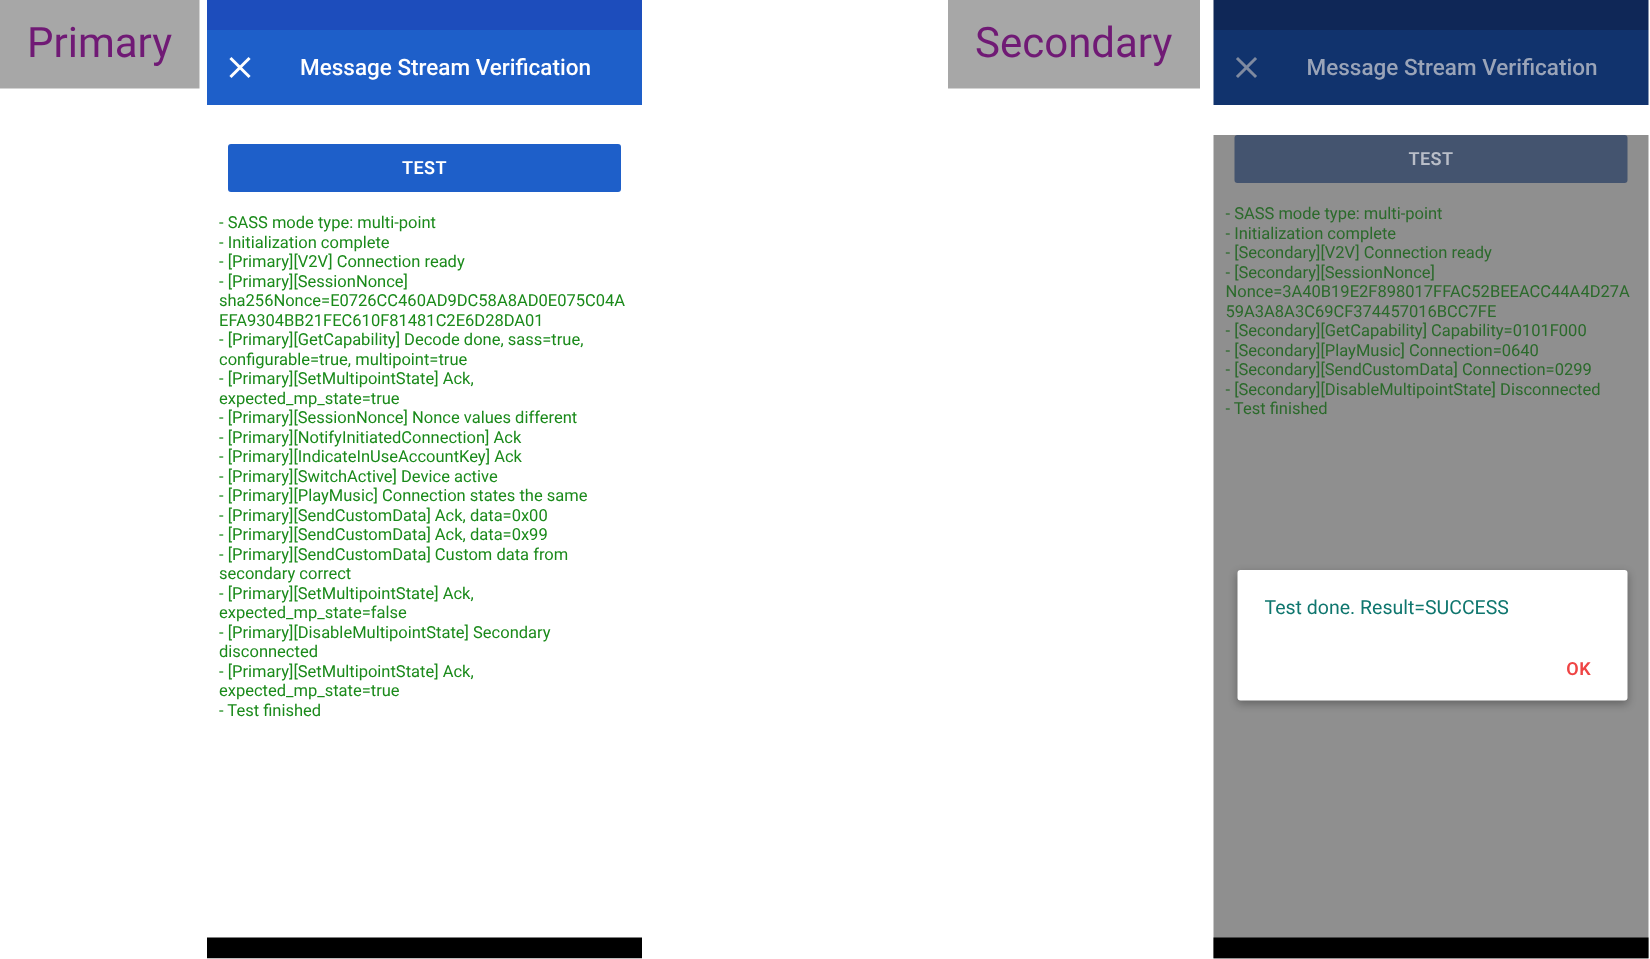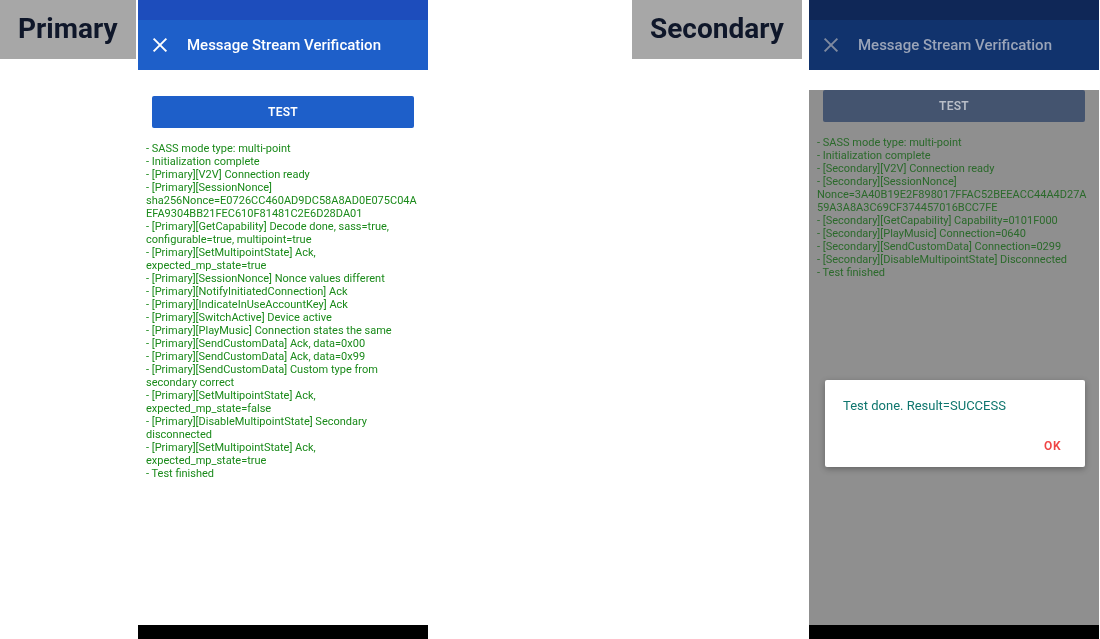--- a/index.html
+++ b/index.html
@@ -8,23 +8,23 @@
     height: 639px;
     background: #fff;
     font-family: Roboto, Arial, sans-serif;
     position: relative;
     overflow: hidden;
   }
   .tag {
     position: absolute;
     top: 0;
     background: #a7a7a7;
-    color: #0f172a;
+    color: #701a75;
     font-size: 28px;
-    font-weight: 700;
+    font-weight: 400;
     padding: 12px 18px 14px 18px;
     min-width: 130px;
     z-index: 5;
   }
   .tag-primary { left: 0; }
   .tag-secondary { left: 632px; }
 
   .phone {
     position: absolute;
     width: 290px;
@@ -39,21 +39,21 @@
     height: 20px;
     background: #1d4dbc;
   }
   .appbar {
     height: 50px;
     background: #1e5fc9;
     display: flex;
     align-items: center;
     color: #fff;
     padding: 0 14px;
-    gap: 19px;
+    gap: 32px;
   }
   .close-icon {
     width: 16px; height: 16px;
     position: relative;
     flex: 0 0 auto;
   }
   .close-icon::before, .close-icon::after {
     content: "";
     position: absolute;
     left: 7px; top: -1px;
@@ -159,21 +159,21 @@
         <span class="line"> - [Primary][SessionNonce] sha256Nonce=E0726CC460AD9DC58A8AD0E075C04AEFA9304BB21FEC610F81481C2E6D28DA01</span>
         <span class="line"> - [Primary][GetCapability] Decode done, sass=true, configurable=true, multipoint=true</span>
         <span class="line"> - [Primary][SetMultipointState] Ack, expected_mp_state=true</span>
         <span class="line"> - [Primary][SessionNonce] Nonce values different</span>
         <span class="line"> - [Primary][NotifyInitiatedConnection] Ack</span>
         <span class="line"> - [Primary][IndicateInUseAccountKey] Ack</span>
         <span class="line"> - [Primary][SwitchActive] Device active</span>
         <span class="line"> - [Primary][PlayMusic] Connection states the same</span>
         <span class="line"> - [Primary][SendCustomData] Ack, data=0x00</span>
         <span class="line"> - [Primary][SendCustomData] Ack, data=0x99</span>
-        <span class="line"> - [Primary][SendCustomData] Custom type from secondary correct</span>
+        <span class="line"> - [Primary][SendCustomData] Custom data from secondary correct</span>
         <span class="line"> - [Primary][SetMultipointState] Ack, expected_mp_state=false</span>
         <span class="line"> - [Primary][DisableMultipointState] Secondary disconnected</span>
         <span class="line"> - [Primary][SetMultipointState] Ack, expected_mp_state=true</span>
         <span class="line"> - Test finished</span>
       </div>
   </div>
   <div class="navbar"></div>
 </div>
 
 <div class="phone phone-secondary">

